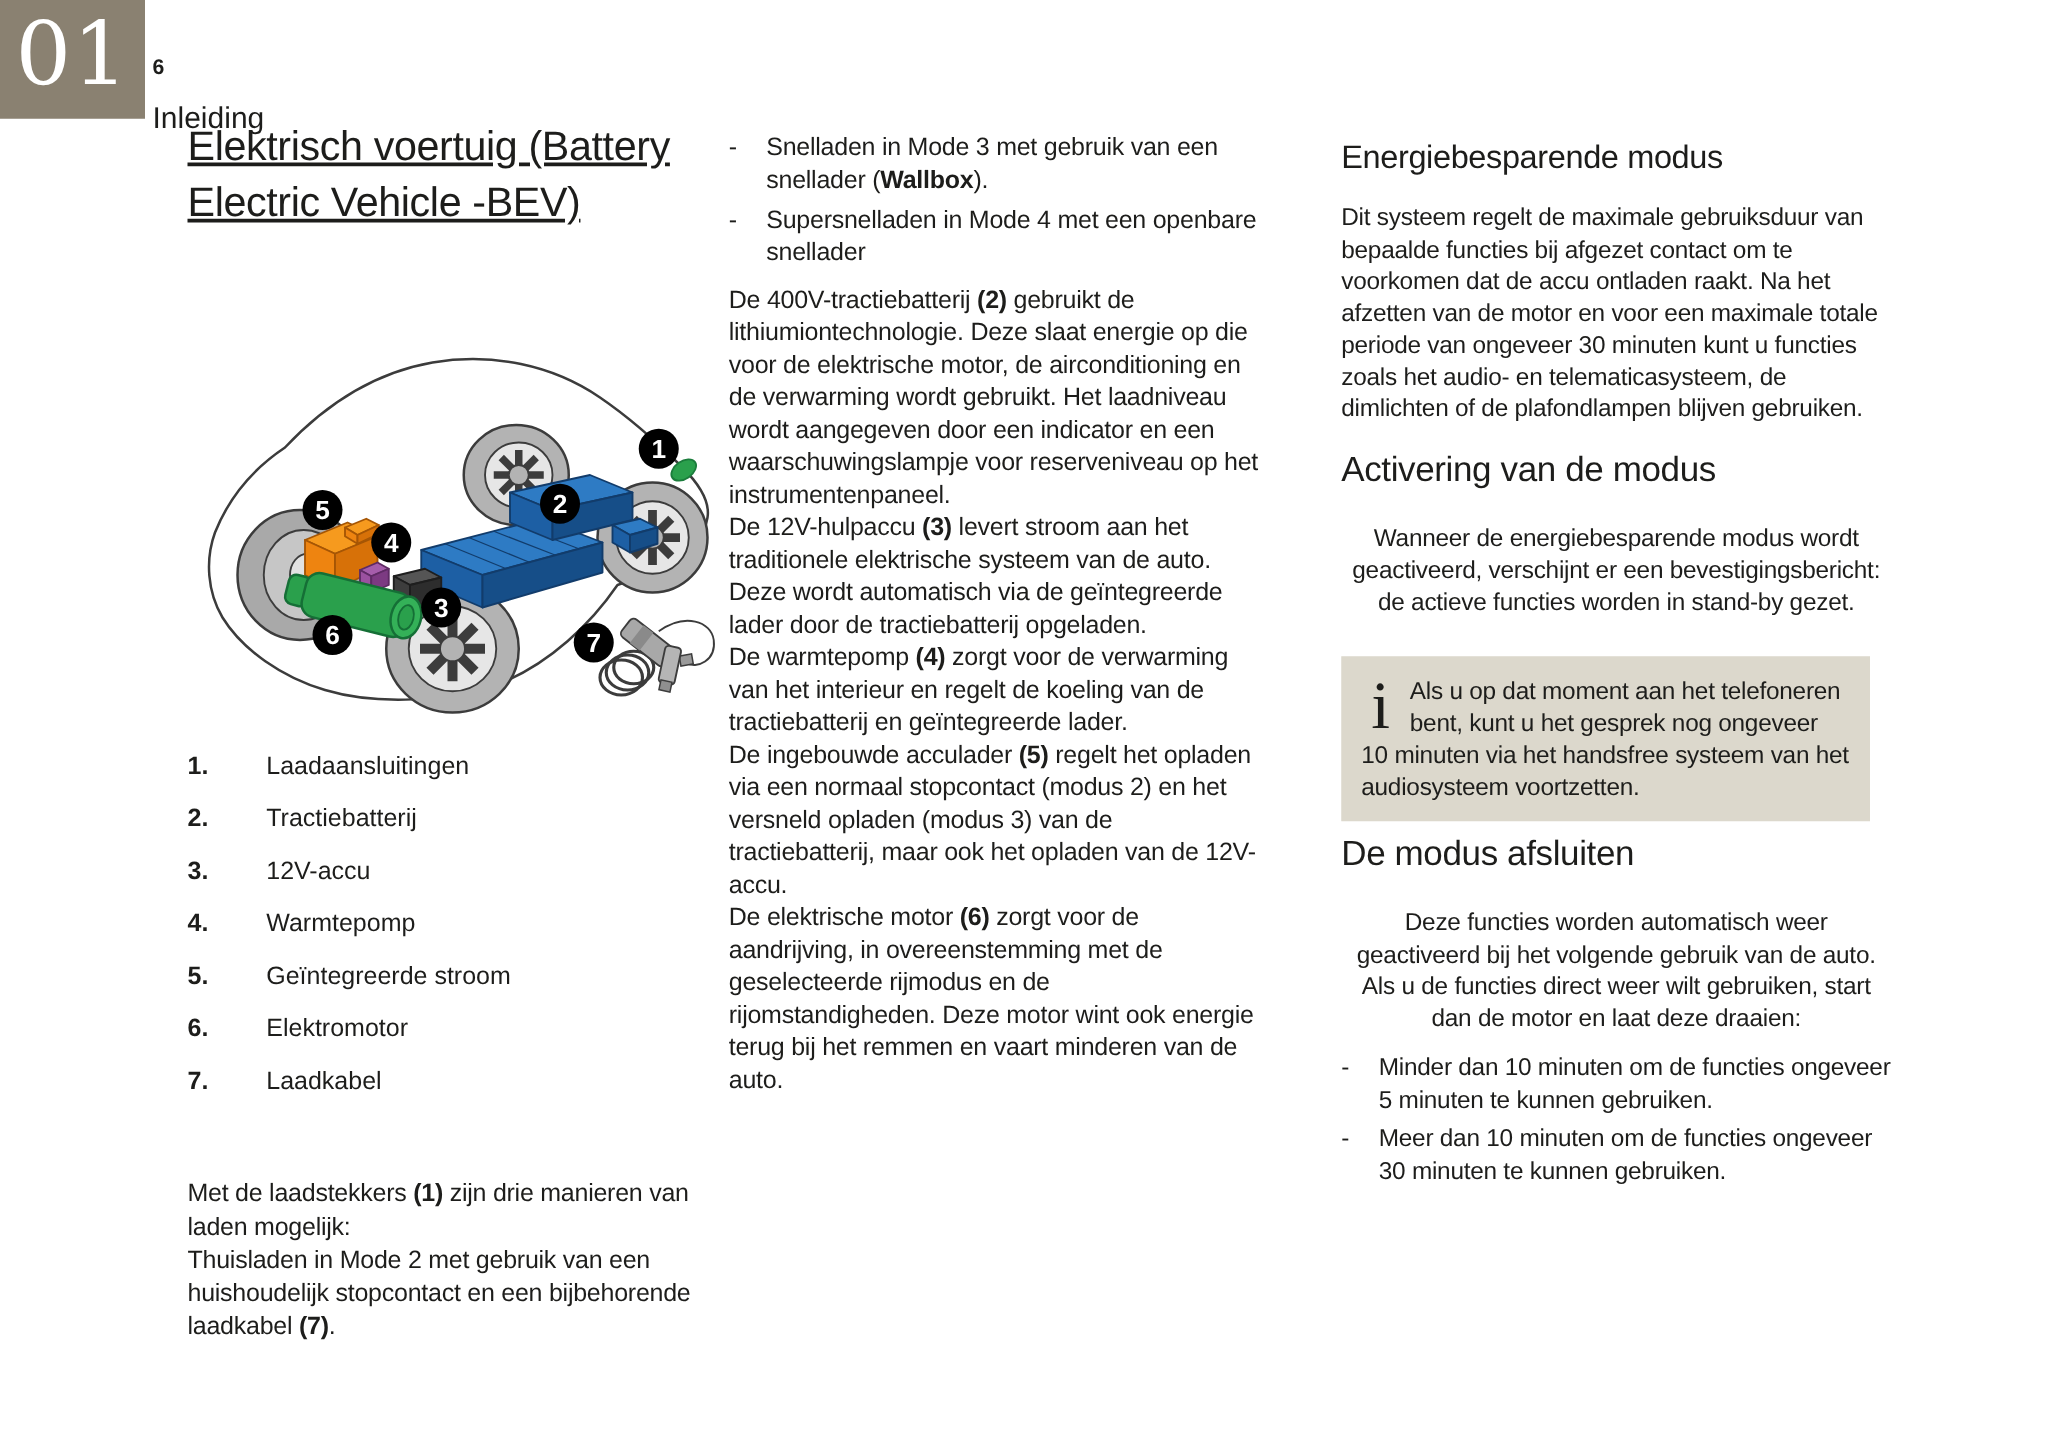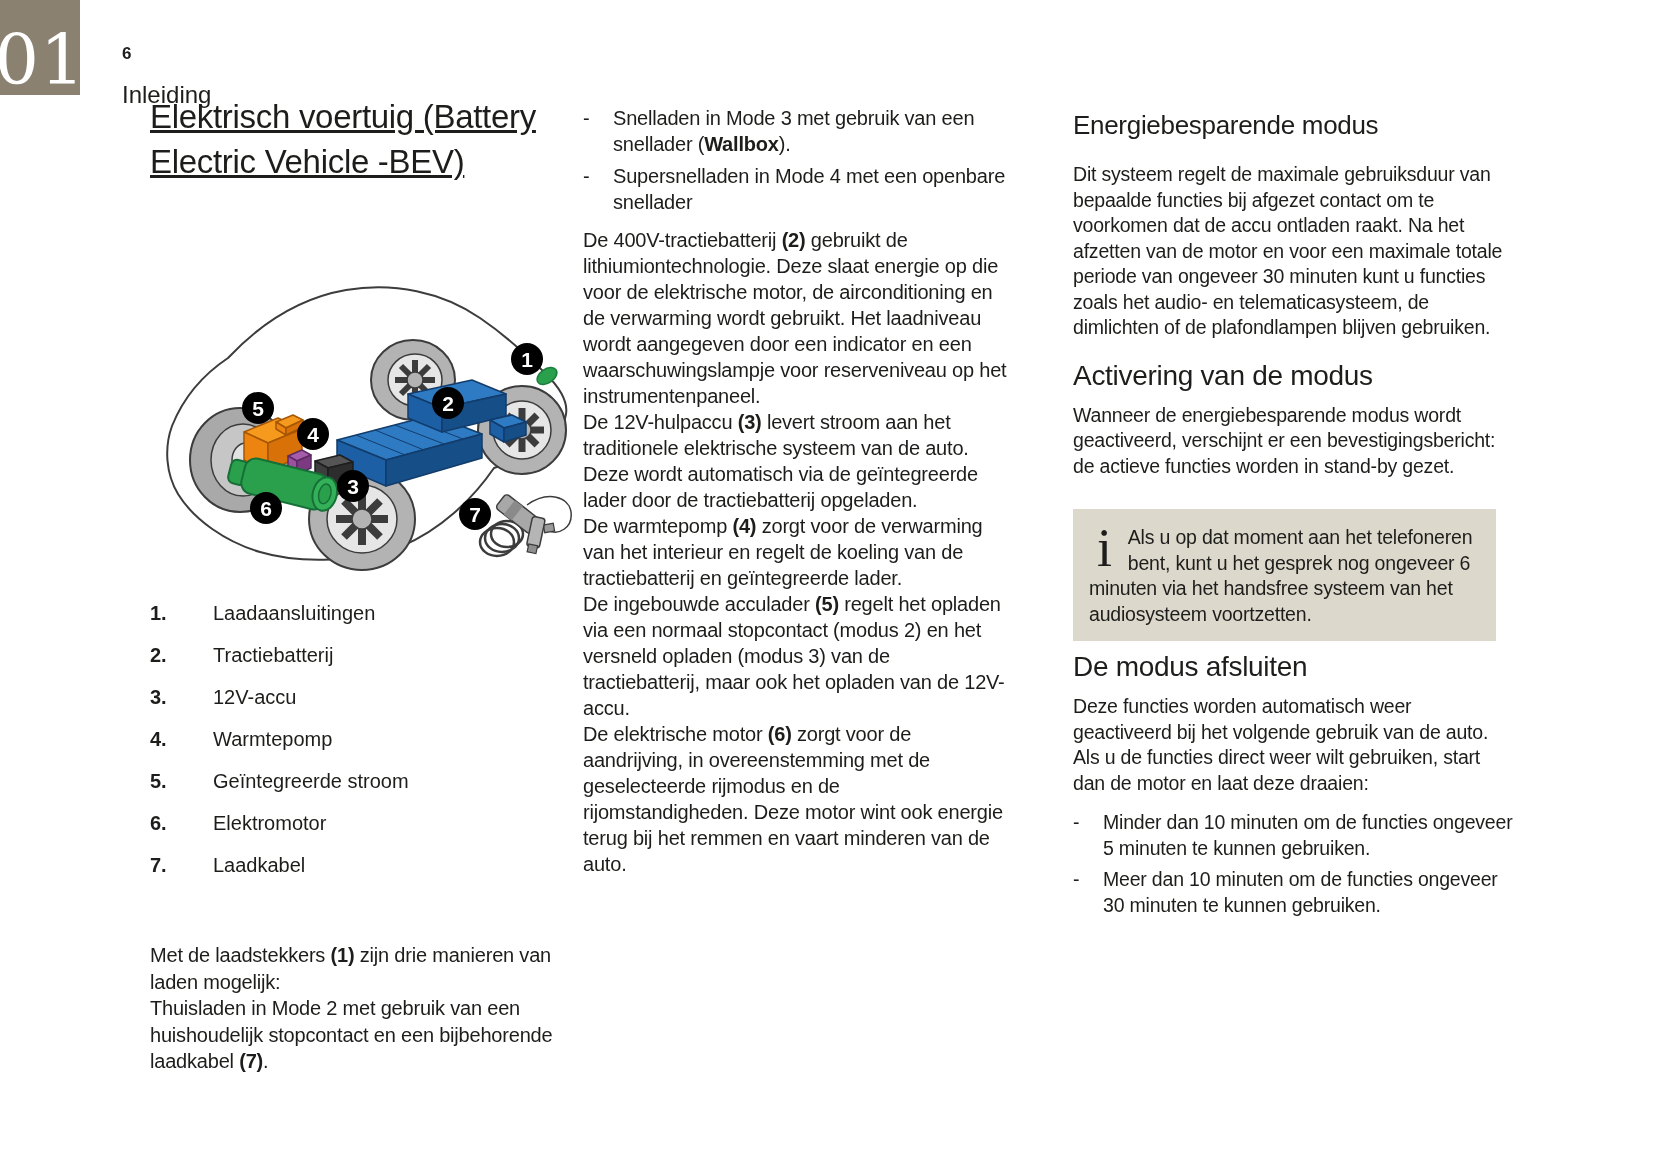--- a/index.html
+++ b/index.html
@@ -3,22 +3,22 @@
 <meta charset="utf-8">
 <style>
   html,body{margin:0;padding:0;background:#ffffff;}
   .page{
     position:relative;width:1653px;height:1165px;background:#ffffff;overflow:hidden;
     font-family:"Liberation Sans",sans-serif;color:#1d1d1b;
     -webkit-font-smoothing:antialiased;
   }
   
   .chapter-box{
-    position:absolute;left:0;top:0;width:80px;height:95px;background:#8a8171;
-    display:flex;align-items:flex-end;justify-content:center;
+    position:absolute;left:0;top:0;width:116px;height:95px;background:#8a8171;
+    display:flex;align-items:flex-start;justify-content:center;
   }
   .chapter-box span{
     font-family:"DejaVu Serif","Liberation Serif",serif;
     font-size:70px;color:#ffffff;line-height:1;letter-spacing:1px;margin-top:8px;
   }
   .page-num{position:absolute;left:122px;top:44px;font-size:17px;font-weight:bold;}
   .section-name{position:absolute;left:122px;top:81px;font-size:24px;}
 
   
   .article-title{
@@ -41,21 +41,21 @@
   .bullet .btext{flex:1;}
   .mid-col .body{margin-top:12px;}
   .mid-col p{margin:0;}
 
   
   .right-col{position:absolute;left:1073px;top:103px;width:440px;font-size:19.5px;line-height:25.5px;letter-spacing:-0.2px;}
   .h1{font-size:26px;line-height:45px;max-width:360px;letter-spacing:-0.3px;}
   .h2{font-size:28px;line-height:34px;letter-spacing:-0.3px;}
   .right-col .intro{margin-top:14px;}
   .right-col .sub-head-1{margin-top:18px;}
-  .right-col .sub-body{margin-top:10px;}
+  .right-col .sub-body{margin-top:26px;text-align:center;}
   .info-box{
     margin-top:30px;width:391px;background:#dcd8cc;padding:16px 16px 14px 16px;
   }
   .info-icon{
     float:left;font-family:"Liberation Serif",serif;font-size:54px;line-height:42px;
     margin:2px 16px 2px 8px;font-style:normal;
   }
   .sub-head-2{margin-top:9px;}
   .right-bullets{margin-top:14px;}
 </style>
@@ -267,21 +267,21 @@
 
   <div class="right-col">
     <div class="h1">Energiebesparende modus</div>
     <div class="intro">Dit systeem regelt de maximale gebruiksduur van bepaalde functies bij afgezet contact om te voorkomen dat de accu ontladen raakt. Na het afzetten van de motor en voor een maximale totale periode van ongeveer 30 minuten kunt u functies zoals het audio- en telematicasysteem, de dimlichten of de plafondlampen blijven gebruiken.</div>
 
     <div class="h2 sub-head-1">Activering van de modus</div>
     <div class="sub-body">Wanneer de energiebesparende modus wordt geactiveerd, verschijnt er een bevestigingsbericht: de actieve functies worden in stand-by gezet.</div>
 
     <div class="info-box">
       <span class="info-icon">i</span>
-      <span>Als u op dat moment aan het telefoneren bent, kunt u het gesprek nog ongeveer 6 minuten via het handsfree systeem van het audiosysteem voortzetten.</span>
+      <span>Als u op dat moment aan het telefoneren bent, kunt u het gesprek nog ongeveer 10 minuten via het handsfree systeem van het audiosysteem voortzetten.</span>
     </div>
 
     <div class="h2 sub-head-2">De modus afsluiten</div>
     <div class="sub-body">Deze functies worden automatisch weer geactiveerd bij het volgende gebruik van de auto.<br>Als u de functies direct weer wilt gebruiken, start dan de motor en laat deze draaien:</div>
 
     <div class="right-bullets">
       <div class="bullet">
         <span class="dash">-</span>
         <span class="btext">Minder dan 10 minuten om de functies ongeveer 5 minuten te kunnen gebruiken.</span>
       </div>

